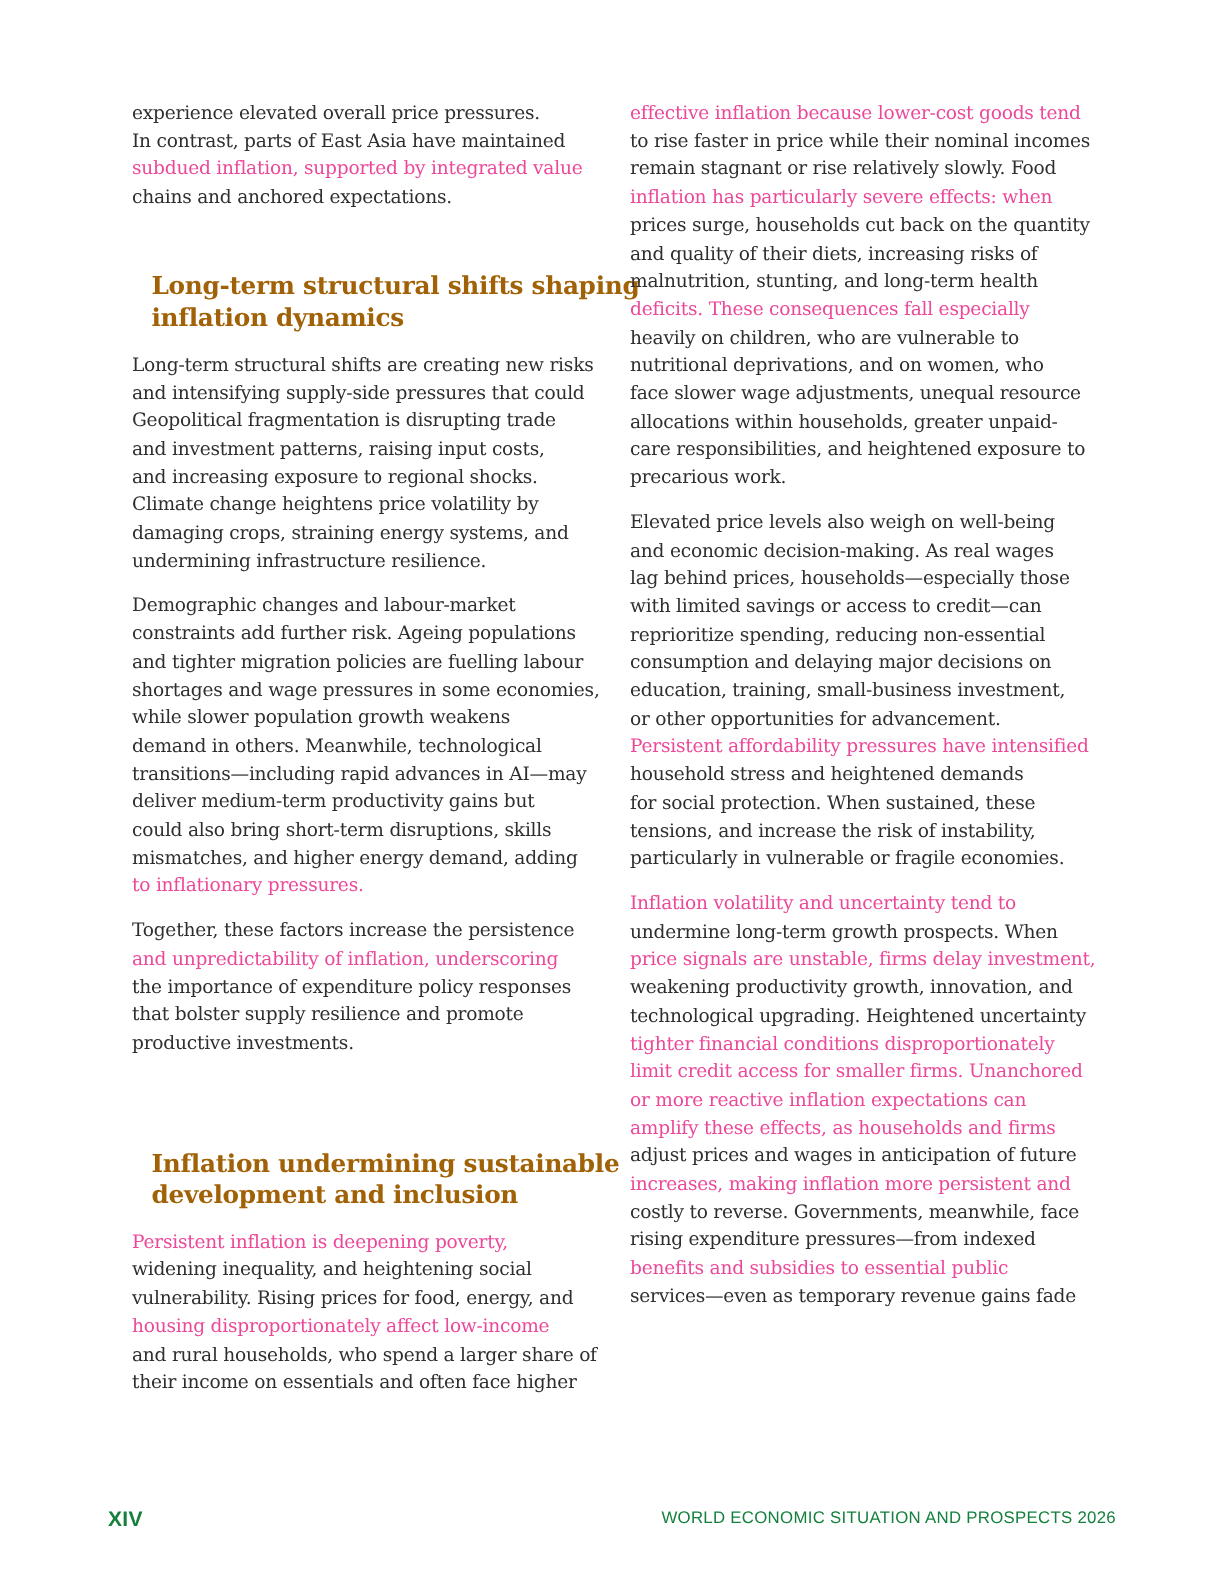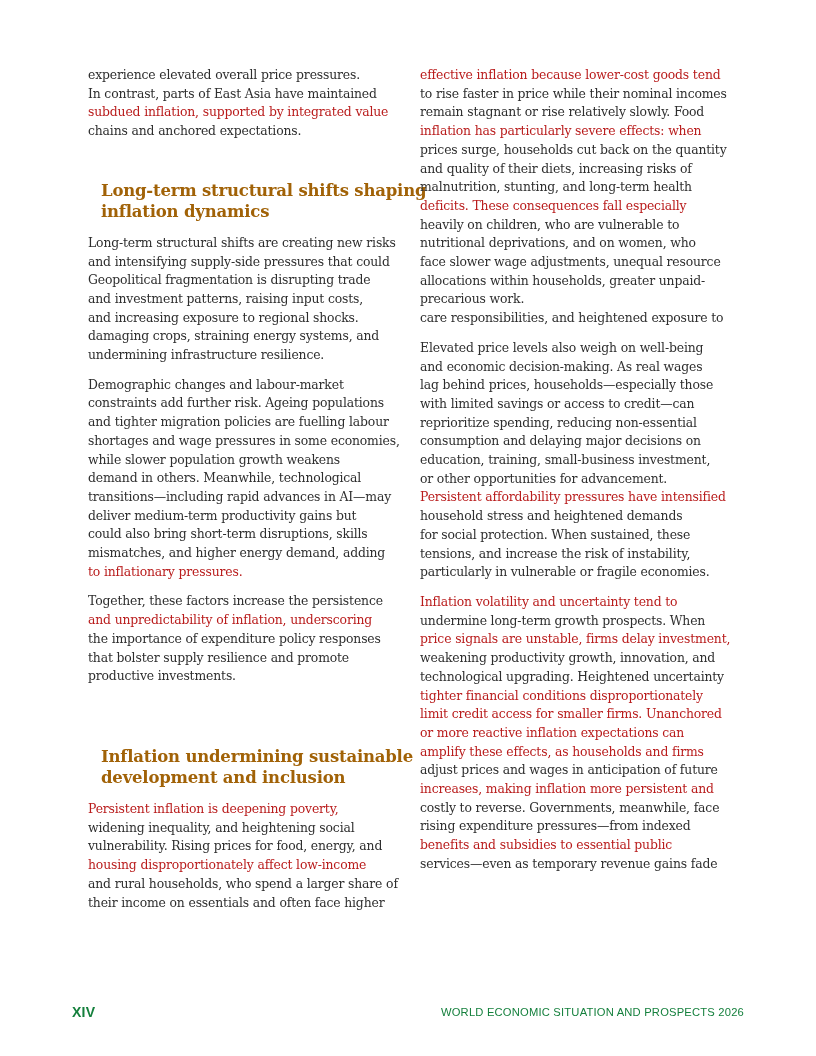--- a/index.html
+++ b/index.html
@@ -23,21 +23,21 @@
     .col-left { left: 88px; }
     .col-right { left: 420px; }
     p {
       margin: 0;
       font-size: 12.4px;
       line-height: 18.7px;
       letter-spacing: -0.15px;
       color: #2e2e2e;
     }
     .para { margin-bottom: 11px; }
-    .muted { color: #b91c1c; }
+    .muted { color: #ec4899; }
     h2 {
       margin: 13px;
       font-family: "DejaVu Serif", "Liberation Serif", serif;
       font-weight: bold;
       font-size: 16.5px;
       line-height: 21px;
       letter-spacing: -0.2px;
       color: #a16207;
     }
     .line { display: block; white-space: nowrap; }
@@ -82,20 +82,21 @@
     <span class="line">Long-term structural shifts shaping</span>
     <span class="line">inflation dynamics</span>
   </h2>
 
   <p class="para">
     <span class="line">Long-term structural shifts are creating new risks</span>
     <span class="line">and intensifying supply-side pressures that could</span>
     <span class="line">Geopolitical fragmentation is disrupting trade</span>
     <span class="line">and investment patterns, raising input costs,</span>
     <span class="line">and increasing exposure to regional shocks.</span>
+    <span class="line">Climate change heightens price volatility by</span>
     <span class="line">damaging crops, straining energy systems, and</span>
     <span class="line">undermining infrastructure resilience.</span>
   </p>
 
   <p class="para">
     <span class="line">Demographic changes and labour-market</span>
     <span class="line">constraints add further risk. Ageing populations</span>
     <span class="line">and tighter migration policies are fuelling labour</span>
     <span class="line">shortages and wage pressures in some economies,</span>
     <span class="line">while slower population growth weakens</span>
@@ -138,22 +139,22 @@
     <span class="line">remain stagnant or rise relatively slowly. Food</span>
     <span class="line muted">inflation has particularly severe effects: when</span>
     <span class="line">prices surge, households cut back on the quantity</span>
     <span class="line">and quality of their diets, increasing risks of</span>
     <span class="line">malnutrition, stunting, and long-term health</span>
     <span class="line muted">deficits. These consequences fall especially</span>
     <span class="line">heavily on children, who are vulnerable to</span>
     <span class="line">nutritional deprivations, and on women, who</span>
     <span class="line">face slower wage adjustments, unequal resource</span>
     <span class="line">allocations within households, greater unpaid-</span>
+    <span class="line">care responsibilities, and heightened exposure to</span>
     <span class="line">precarious work.</span>
-    <span class="line">care responsibilities, and heightened exposure to</span>
   </p>
 
   <p class="para">
     <span class="line">Elevated price levels also weigh on well-being</span>
     <span class="line">and economic decision-making. As real wages</span>
     <span class="line">lag behind prices, households—especially those</span>
     <span class="line">with limited savings or access to credit—can</span>
     <span class="line">reprioritize spending, reducing non-essential</span>
     <span class="line">consumption and delaying major decisions on</span>
     <span class="line">education, training, small-business investment,</span>

